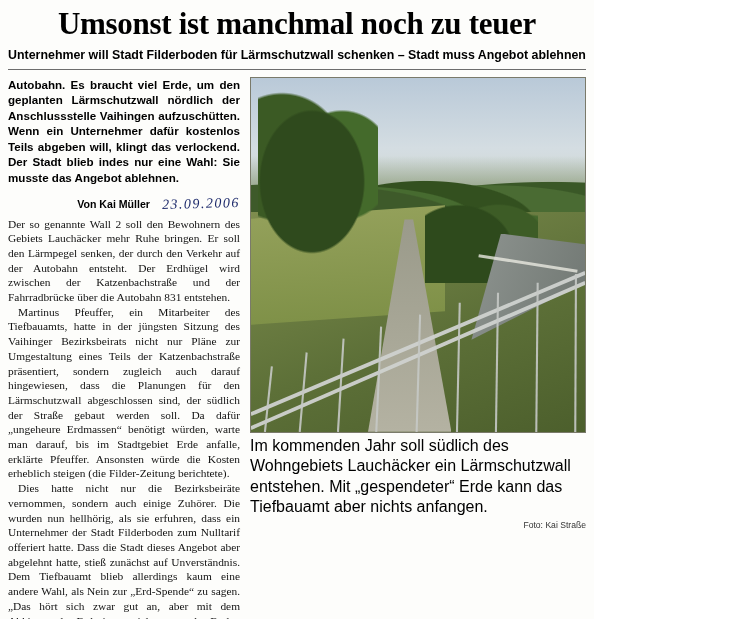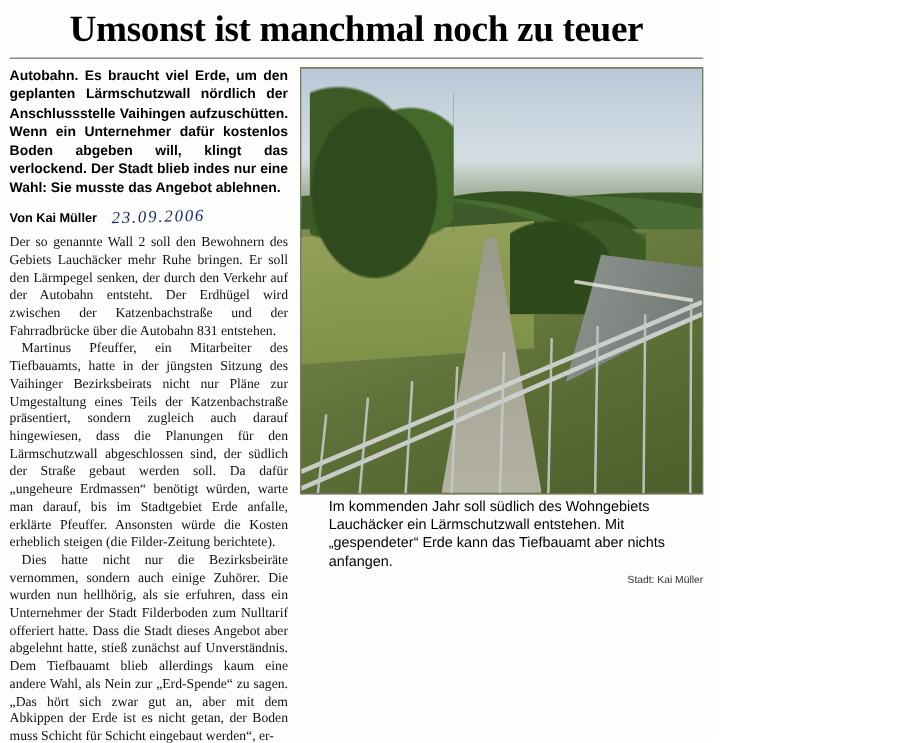--- a/index.html
+++ b/index.html
@@ -70,20 +70,21 @@
   }
   .lead .place {
     font-family: "Liberation Sans", sans-serif;
     font-weight: bold;
   }
   .byline-row {
     display: flex;
     align-items: baseline;
     gap: 12px;
     margin-bottom: 5px;
+    justify-content: flex-end;
   }
   .byline {
     font-family: "Liberation Sans", sans-serif;
     font-size: 10.6px;
     font-weight: bold;
     color: #000;
   }
   .handdate {
     font-family: "Liberation Serif", serif;
     font-size: 14px;
@@ -189,46 +190,46 @@
       radial-gradient(ellipse at 90% 80%, #44682c 0 42%, transparent 44%);
   }
   
   .ph-rail {
     position: absolute; left: 0; bottom: 0; width: 100%; height: 100%;
     pointer-events: none;
   }
 
   .caption {
     font-family: "Liberation Sans", sans-serif;
-    font-size: 12px;
+    font-size: 16px;
     line-height: 1.28;
     margin-top: 3px;
     color: #000;
-    margin-left: 24px;
   }
   .credit {
     font-family: "Liberation Sans", sans-serif;
     font-size: 8.6px;
     text-align: right;
     margin-top: 2px;
     color: #333;
   }
 </style>
 </head>
 <body>
 
 <div class="page">
 
   <h1 class="headline">Umsonst ist manchmal noch zu teuer</h1>
+  <div class="subhead">Unternehmer will Stadt Filderboden für Lärmschutzwall schenken – Stadt muss Angebot ablehnen</div>
   <hr class="rule">
 
   <div class="upper">
 
     <div class="lead-col">
-      <p class="lead"><span class="place">Autobahn.</span><span> Es braucht viel Erde, um den geplanten Lärmschutzwall nördlich der Anschlussstelle Vaihingen aufzuschütten. Wenn ein Unternehmer dafür kostenlos Boden abgeben will, klingt das verlockend. Der Stadt blieb indes nur eine Wahl: Sie musste das Angebot ablehnen.</span></p>
+      <p class="lead"><span class="place">Autobahn.</span><span> Es braucht viel Erde, um den geplanten Lärmschutzwall nördlich der Anschlussstelle Vaihingen aufzuschütten. Wenn ein Unternehmer dafür kostenlos Teils abgeben will, klingt das verlockend. Der Stadt blieb indes nur eine Wahl: Sie musste das Angebot ablehnen.</span></p>
 
       <div class="byline-row">
         <span class="byline">Von Kai Müller</span>
         <span class="handdate">23.09.2006</span>
       </div>
 
       <div class="body-text">
         <p class="first">Der so genannte Wall 2 soll den Bewohnern des Gebiets Lauchäcker mehr Ruhe bringen. Er soll den Lärmpegel senken, der durch den Verkehr auf der Autobahn entsteht. Der Erdhügel wird zwischen der Katzenbachstraße und der Fahrradbrücke über die Autobahn 831 entstehen.</p>
         <p>Martinus Pfeuffer, ein Mitarbeiter des Tiefbauamts, hatte in der jüngsten Sitzung des Vaihinger Bezirksbeirats nicht nur Pläne zur Umgestaltung eines Teils der Katzenbachstraße präsentiert, sondern zugleich auch darauf hingewiesen, dass die Planungen für den Lärmschutzwall abgeschlossen sind, der südlich der Straße gebaut werden soll. Da dafür „ungeheure Erdmassen“ benötigt würden, warte man darauf, bis im Stadtgebiet Erde anfalle, erklärte Pfeuffer. Ansonsten würde die Kosten erheblich steigen (die Filder-Zeitung berichtete).</p>
         <p>Dies hatte nicht nur die Bezirksbeiräte vernommen, sondern auch einige Zuhörer. Die wurden nun hellhörig, als sie erfuhren, dass ein Unternehmer der Stadt Filderboden zum Nulltarif offeriert hatte. Dass die Stadt dieses Angebot aber abgelehnt hatte, stieß zunächst auf Unverständnis. Dem Tiefbauamt blieb allerdings kaum eine andere Wahl, als Nein zur „Erd-Spende“ zu sagen. „Das hört sich zwar gut an, aber mit dem Abkippen der Erde ist es nicht getan, der Boden muss Schicht für Schicht eingebaut werden“, er-</p>
@@ -258,17 +259,17 @@
             <line x1="180" y1="356" x2="187" y2="250"></line>
             <line x1="238" y1="356" x2="243" y2="238"></line>
             <line x1="296" y1="356" x2="300" y2="226"></line>
             <line x1="352" y1="356" x2="355" y2="216"></line>
             <line x1="410" y1="356" x2="412" y2="206"></line>
             <line x1="466" y1="356" x2="467" y2="197"></line>
           </g>
         </svg>
       </div>
       <div class="caption">Im kommenden Jahr soll südlich des Wohngebiets Lauchäcker ein Lärmschutzwall entstehen. Mit „gespendeter“ Erde kann das Tiefbauamt aber nichts anfangen.</div>
-      <div class="credit">Stadt: Kai Müller</div>
+      <div class="credit">Foto: Kai Straße</div>
     </div>
   </div>
 
 </div>
 
 </body></html>

